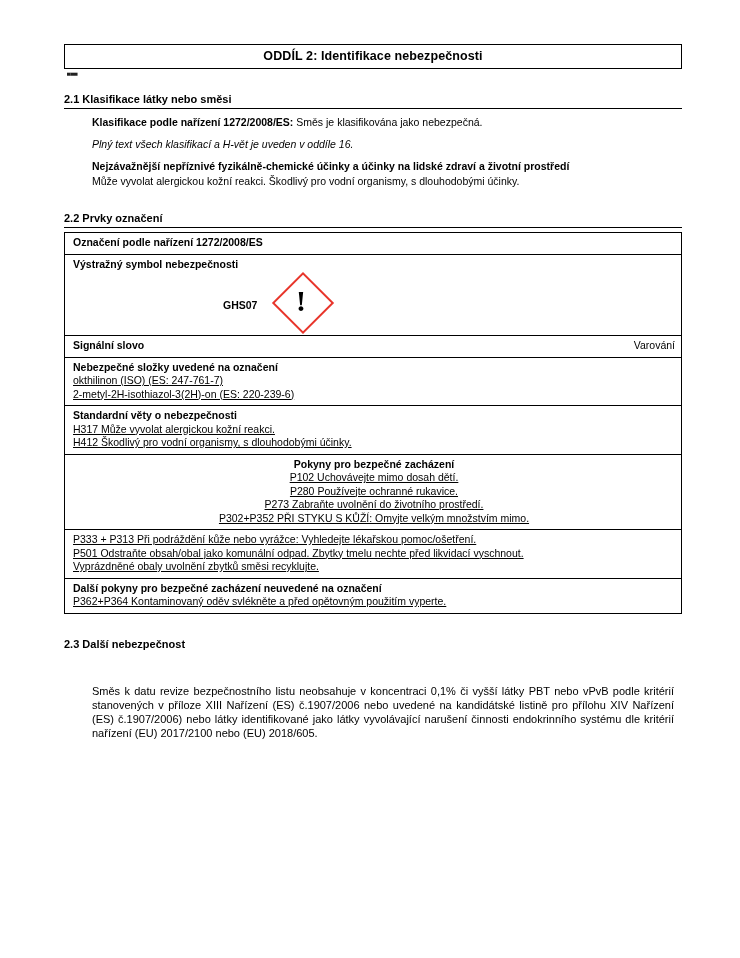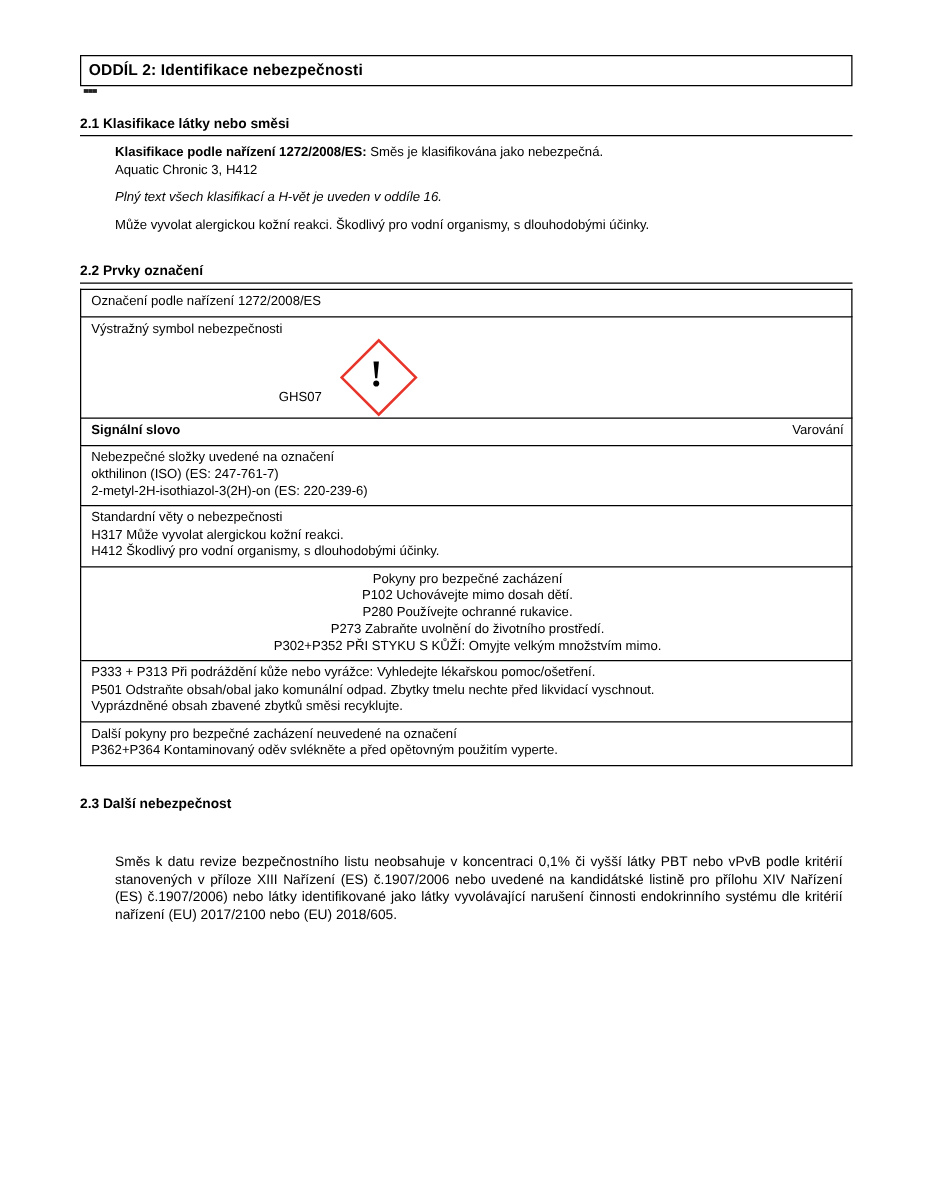--- a/index.html
+++ b/index.html
@@ -20,20 +20,21 @@
     height: 958px;
     box-sizing: border-box;
     padding: 44px 58px 0 64px;
   }
   .section-title-box {
     border: 1px solid #000;
     padding: 4px 6px 5px 6px;
     font-size: 12.5px;
     font-weight: bold;
     letter-spacing: 0.1px;
+    text-align: center;
   }
   .tiny-mark {
     font-size: 5px;
     line-height: 5px;
     margin: 1px 0 0 3px;
     color: #222;
   }
   .rule {
     border-top: 1px solid #000;
     margin: 0;
@@ -80,21 +81,21 @@
     vertical-align: top;
     font-size: 10.5px;
     line-height: 13.5px;
   }
   .label-table td.nb {
     border-top: none;
     border-bottom: none;
     text-align: center;
   }
   .row-head {
-    font-weight: normal;
+    font-weight: bold;
     font-size: 10.5px;
   }
   .ghs-cell {
     height: 72px;
     position: relative;
   }
   .ghs-wrap {
     position: relative;
     height: 60px;
   }
@@ -126,39 +127,41 @@
     justify-content: center;
     font-size: 30px;
     font-weight: bold;
     color: #000;
     font-family: "Liberation Serif", serif;
     line-height: 1;
   }
   .ghs-code {
     position: absolute;
     left: 150px;
-    top: 42px;
-    font-size: 10.5px;
+    top: 28px;
+    font-size: 10.5px;
+    font-weight: bold;
   }
   .cell-split {
     display: flex;
     gap: 38px;
   }
   .cell-split .k {
     width: 108px;
     font-weight: bold;
     flex: none;
   }
   .cell-split .v {
     flex: 1;
     text-align: right;
   }
   .sub-list {
     margin: 0;
     padding: 0;
+    text-decoration: underline;
   }
   .sub-list div {
     font-size: 10.5px;
     line-height: 13.5px;
   }
   .para-just {
     text-align: justify;
     font-size: 11px;
     line-height: 14px;
     margin-left: 28px;
@@ -178,24 +181,24 @@
 
   <div class="sub-head">2.1 Klasifikace látky nebo směsi</div>
   <div class="rule"></div>
   <div class="spacer-6"></div>
 
   <div class="indent1">
     <div class="line">
       <span class="b">Klasifikace podle nařízení 1272/2008/ES:</span>
       <span>Směs je klasifikována jako nebezpečná.</span>
     </div>
-    <div class="line">Aquatic Chronic 3, H412</div>
     <div class="spacer-8"></div>
     <div class="line i">Plný text všech klasifikací a H-vět je uveden v oddíle 16.</div>
     <div class="spacer-8"></div>
+    <div class="line-bold">Nejzávažnější nepříznivé fyzikálně-chemické účinky a účinky na lidské zdraví a životní prostředí</div>
     <div class="line">Může vyvolat alergickou kožní reakci. Škodlivý pro vodní organismy, s dlouhodobými účinky.</div>
   </div>
 
   <div class="spacer-10"></div>
 
   <div class="sub-head">2.2 Prvky označení</div>
   <div class="rule"></div>
 
   <table class="label-table">
     <tbody>
@@ -249,21 +252,21 @@
           <div>P273 Zabraňte uvolnění do životního prostředí.</div>
           <div>P302+P352 PŘI STYKU S KŮŽÍ: Omyjte velkým množstvím mimo.</div>
         </div>
       </td>
     </tr>
     <tr>
       <td colspan="2">
         <div class="sub-list">
           <div>P333 + P313 Při podráždění kůže nebo vyrážce: Vyhledejte lékařskou pomoc/ošetření.</div>
           <div>P501 Odstraňte obsah/obal jako komunální odpad. Zbytky tmelu nechte před likvidací vyschnout.</div>
-          <div>Vyprázdněné obsah zbavené zbytků směsi recyklujte.</div>
+          <div>Vyprázdněné obaly uvolnění zbytků směsi recyklujte.</div>
         </div>
       </td>
     </tr>
     <tr>
       <td colspan="2">
         <div class="row-head">Další pokyny pro bezpečné zacházení neuvedené na označení</div>
         <div class="sub-list">
           <div>P362+P364 Kontaminovaný oděv svlékněte a před opětovným použitím vyperte.</div>
         </div>
       </td>

